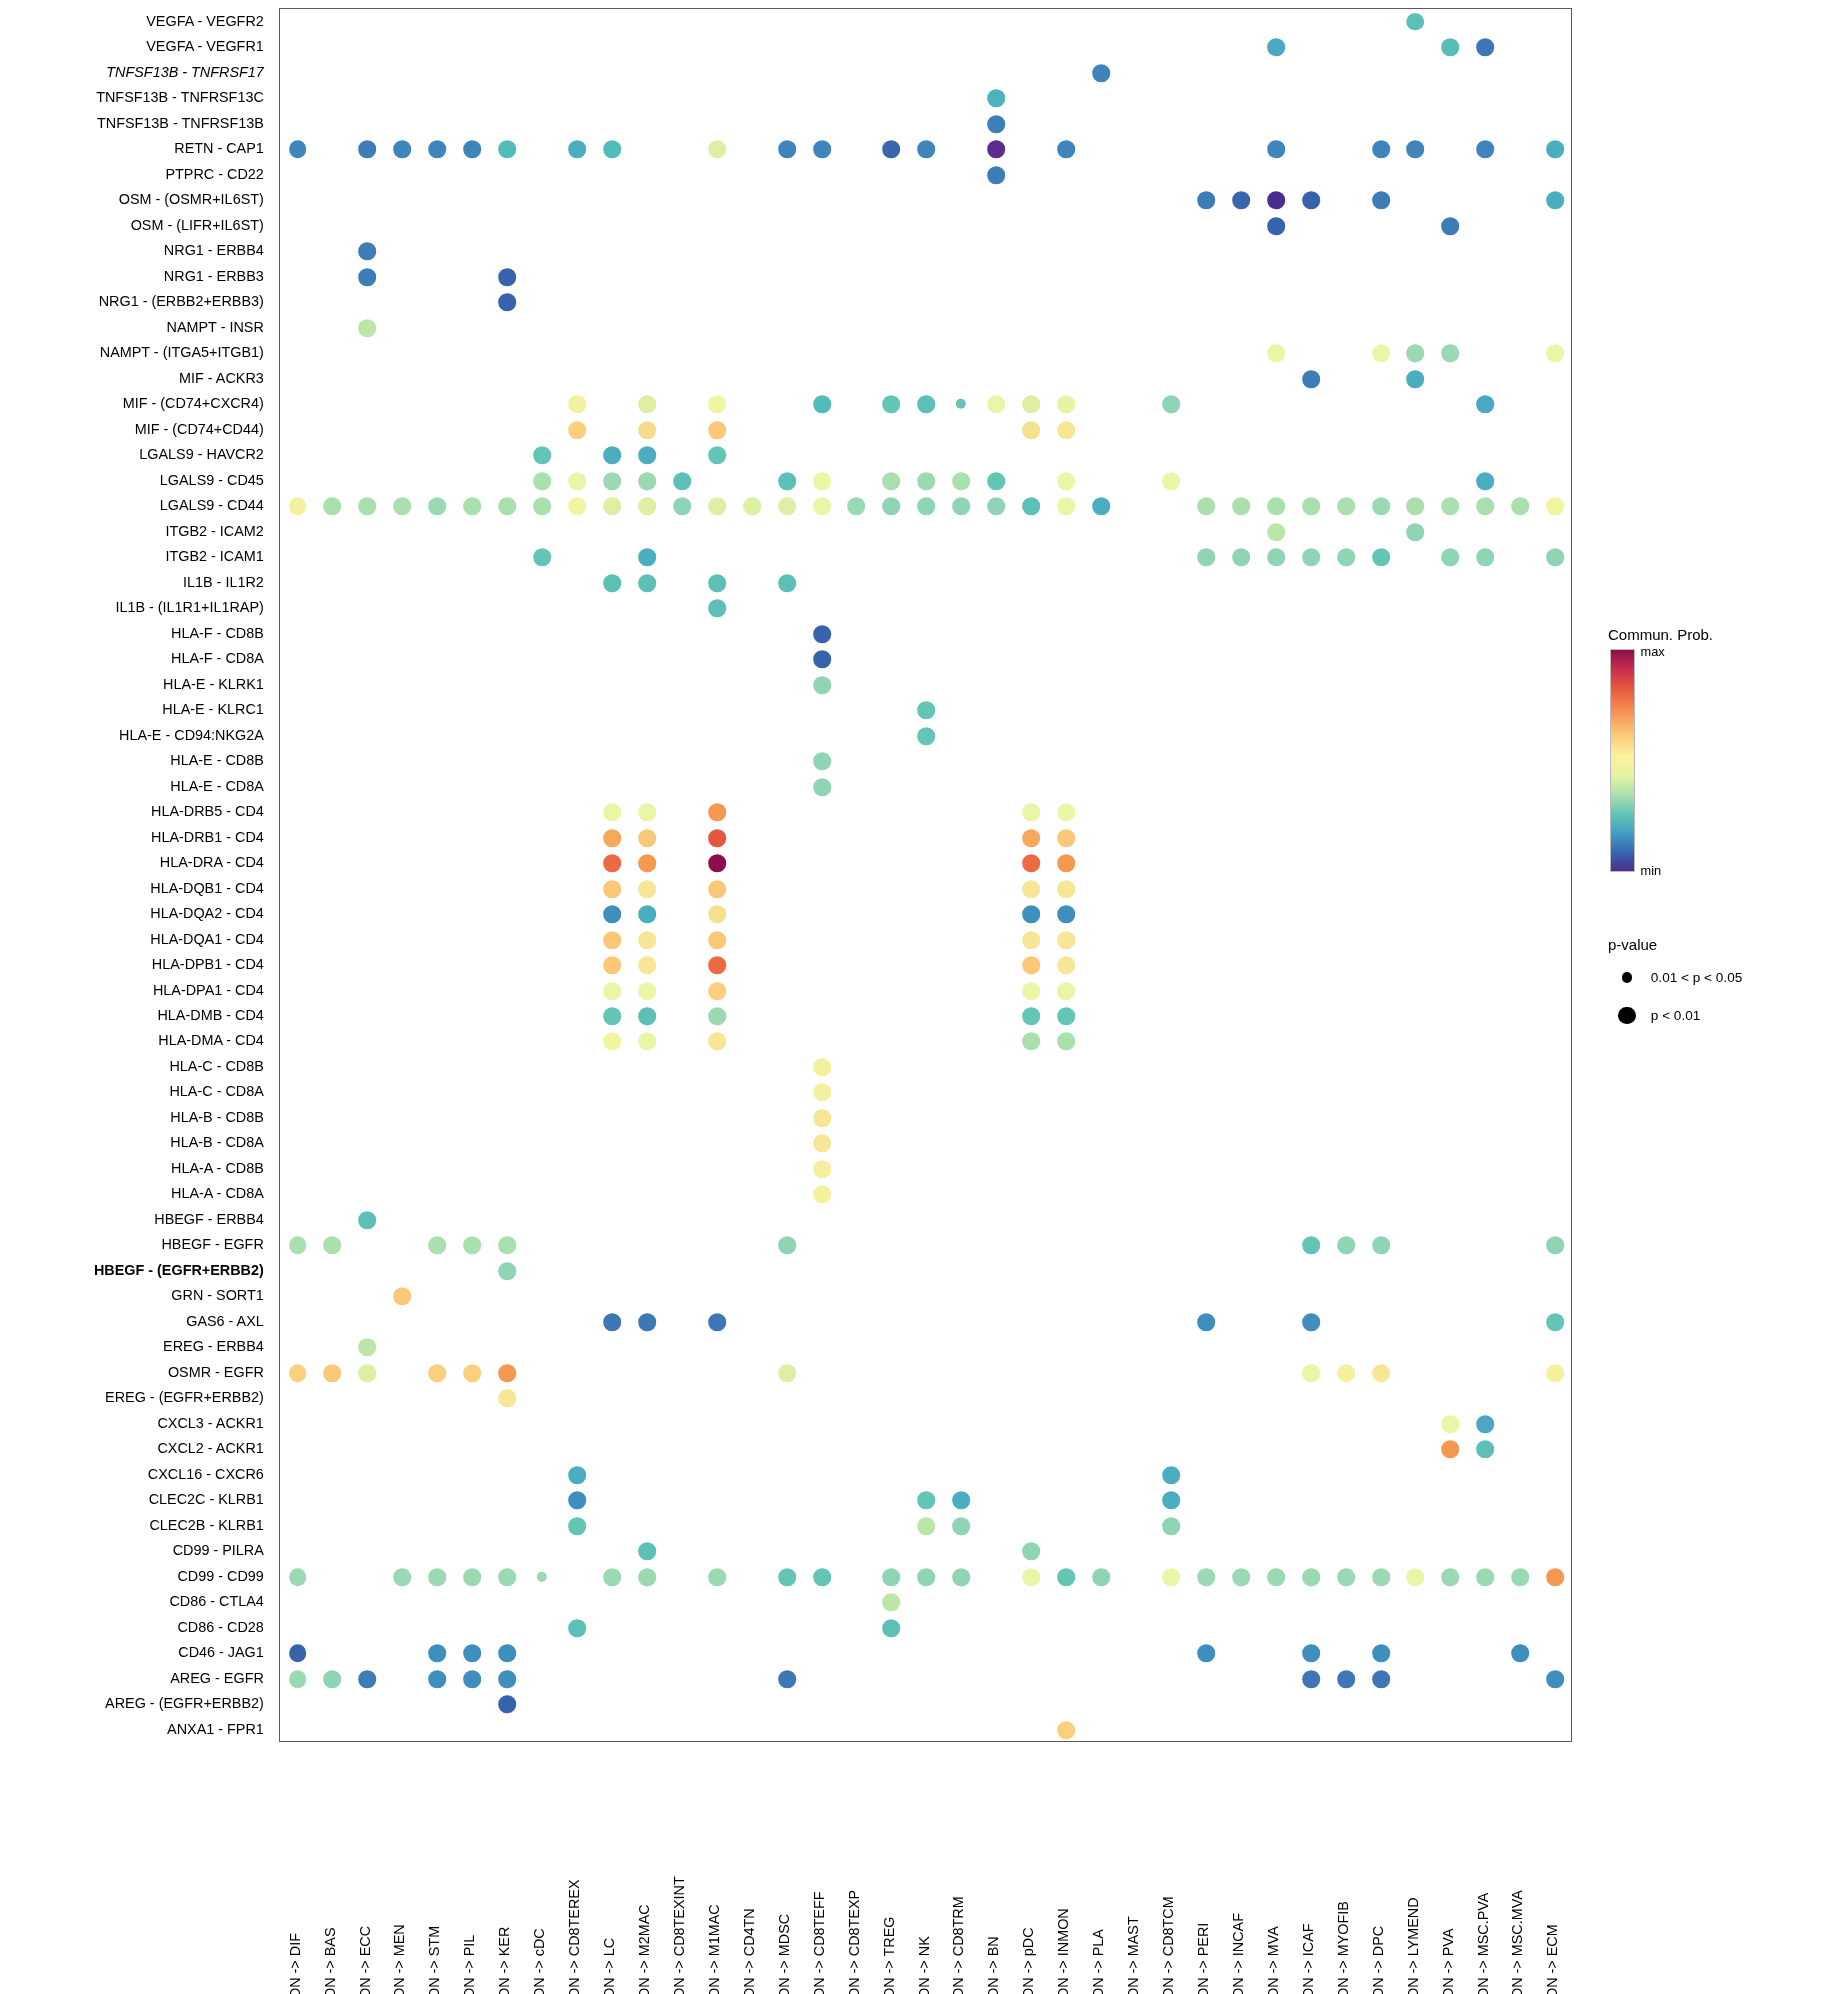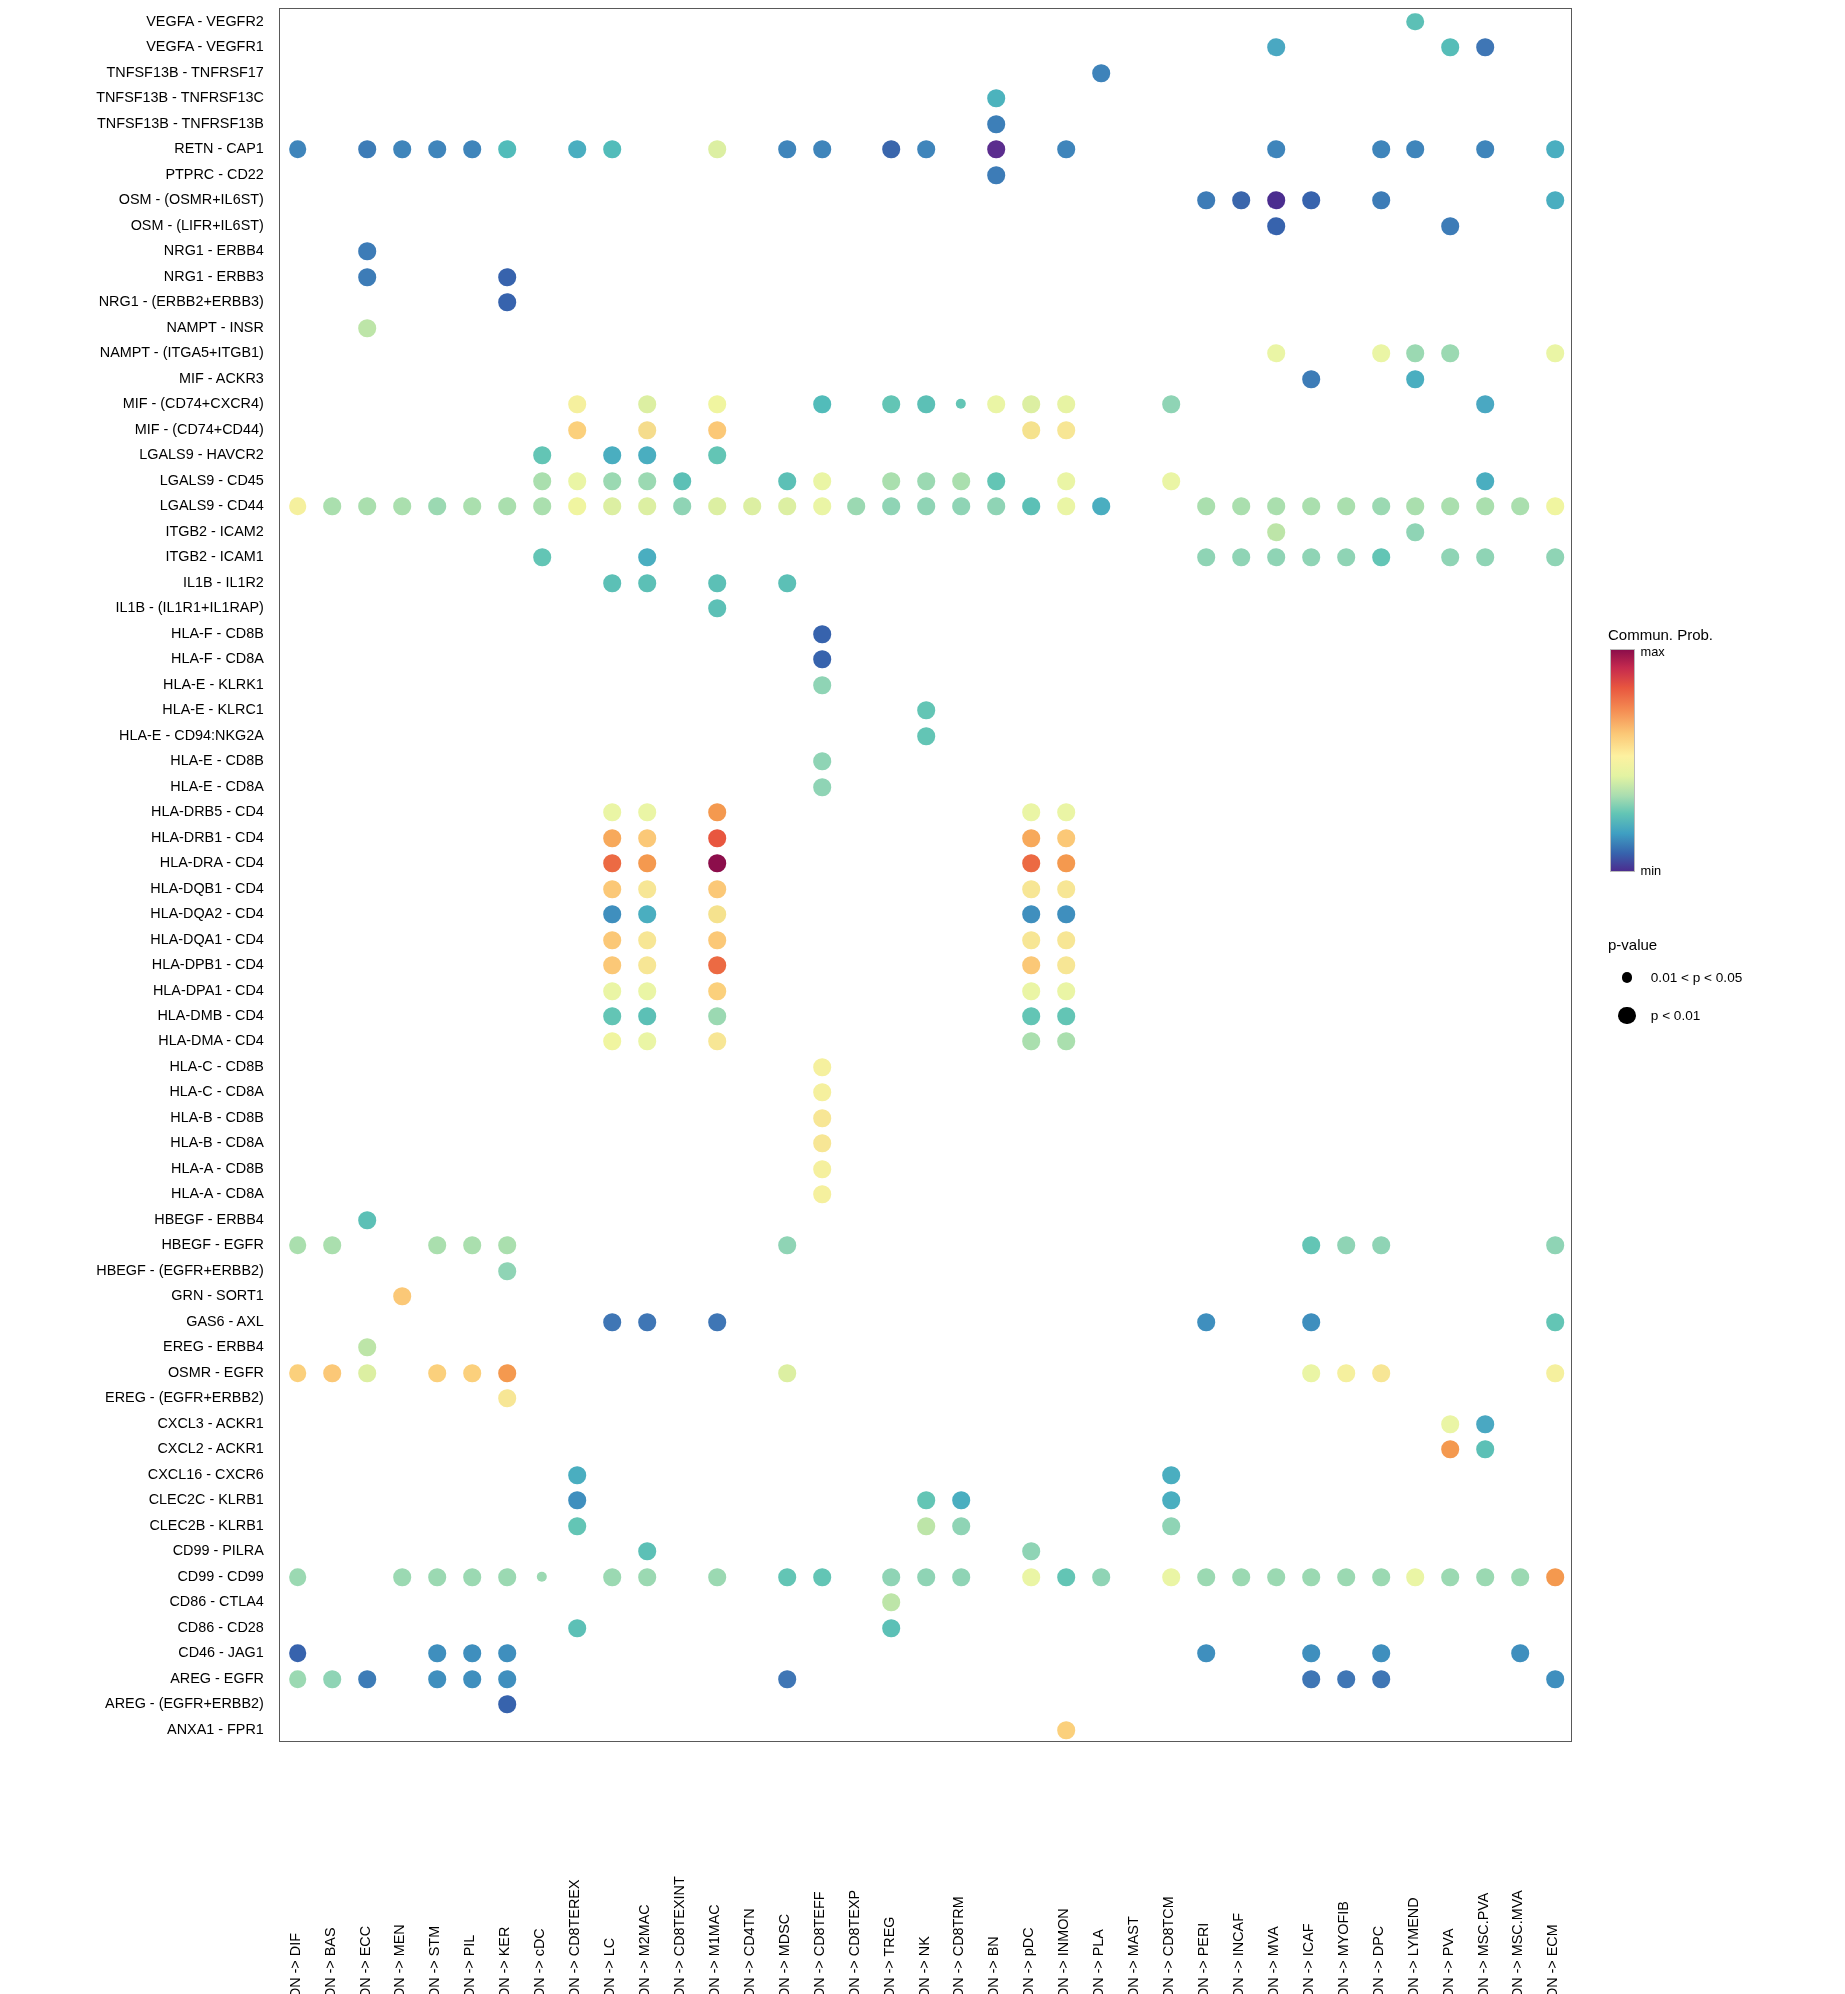--- a/index.html
+++ b/index.html
@@ -449,21 +449,21 @@
         <div class="dot" style="left: 1101px; top: 1670px; width: 17.6px; height: 17.6px; background: rgb(63, 118, 181);"></div>
         <div class="dot" style="left: 1275px; top: 1670px; width: 17.6px; height: 17.6px; background: rgb(63, 143, 190);"></div>
         <div class="dot" style="left: 227px; top: 1695px; width: 17.6px; height: 17.6px; background: rgb(55, 99, 173);"></div>
         <div class="dot" style="left: 786px; top: 1721px; width: 17.6px; height: 17.6px; background: rgb(251, 208, 124);"></div>
       </div>
   </div>
 
   <div class="ylabels">
       <span style="top: 12.7px;">VEGFA - VEGFR2</span>
       <span style="top: 38px;">VEGFA - VEGFR1</span>
-      <span style="top: 64px;">TNFSF13B - TNFRSF17</span>
+      <span style="top: 64px; font-style: italic;">TNFSF13B - TNFRSF17</span>
       <span style="top: 89px;">TNFSF13B - TNFRSF13C</span>
       <span style="top: 115px;">TNFSF13B - TNFRSF13B</span>
       <span style="top: 140px;">RETN - CAP1</span>
       <span style="top: 166px;">PTPRC - CD22</span>
       <span style="top: 191px;">OSM - (OSMR+IL6ST)</span>
       <span style="top: 217px;">OSM - (LIFR+IL6ST)</span>
       <span style="top: 242px;">NRG1 - ERBB4</span>
       <span style="top: 268px;">NRG1 - ERBB3</span>
       <span style="top: 293px;">NRG1 - (ERBB2+ERBB3)</span>
       <span style="top: 319px;">NAMPT - INSR</span>
@@ -496,21 +496,21 @@
       <span style="top: 1007px;">HLA-DMB - CD4</span>
       <span style="top: 1032px;">HLA-DMA - CD4</span>
       <span style="top: 1058px;">HLA-C - CD8B</span>
       <span style="top: 1083px;">HLA-C - CD8A</span>
       <span style="top: 1109px;">HLA-B - CD8B</span>
       <span style="top: 1134px;">HLA-B - CD8A</span>
       <span style="top: 1160px;">HLA-A - CD8B</span>
       <span style="top: 1185px;">HLA-A - CD8A</span>
       <span style="top: 1211px;">HBEGF - ERBB4</span>
       <span style="top: 1236px;">HBEGF - EGFR</span>
-      <span style="top: 1262px;">HBEGF - (EGFR+ERBB2)</span>
+      <span style="top: 1262px; font-weight: bold;">HBEGF - (EGFR+ERBB2)</span>
       <span style="top: 1287px;">GRN - SORT1</span>
       <span style="top: 1313px;">GAS6 - AXL</span>
       <span style="top: 1338px;">EREG - ERBB4</span>
       <span style="top: 1364px;">OSMR - EGFR</span>
       <span style="top: 1389px;">EREG - (EGFR+ERBB2)</span>
       <span style="top: 1415px;">CXCL3 - ACKR1</span>
       <span style="top: 1440px;">CXCL2 - ACKR1</span>
       <span style="top: 1466px;">CXCL16 - CXCR6</span>
       <span style="top: 1491px;">CLEC2C - KLRB1</span>
       <span style="top: 1517px;">CLEC2B - KLRB1</span>

